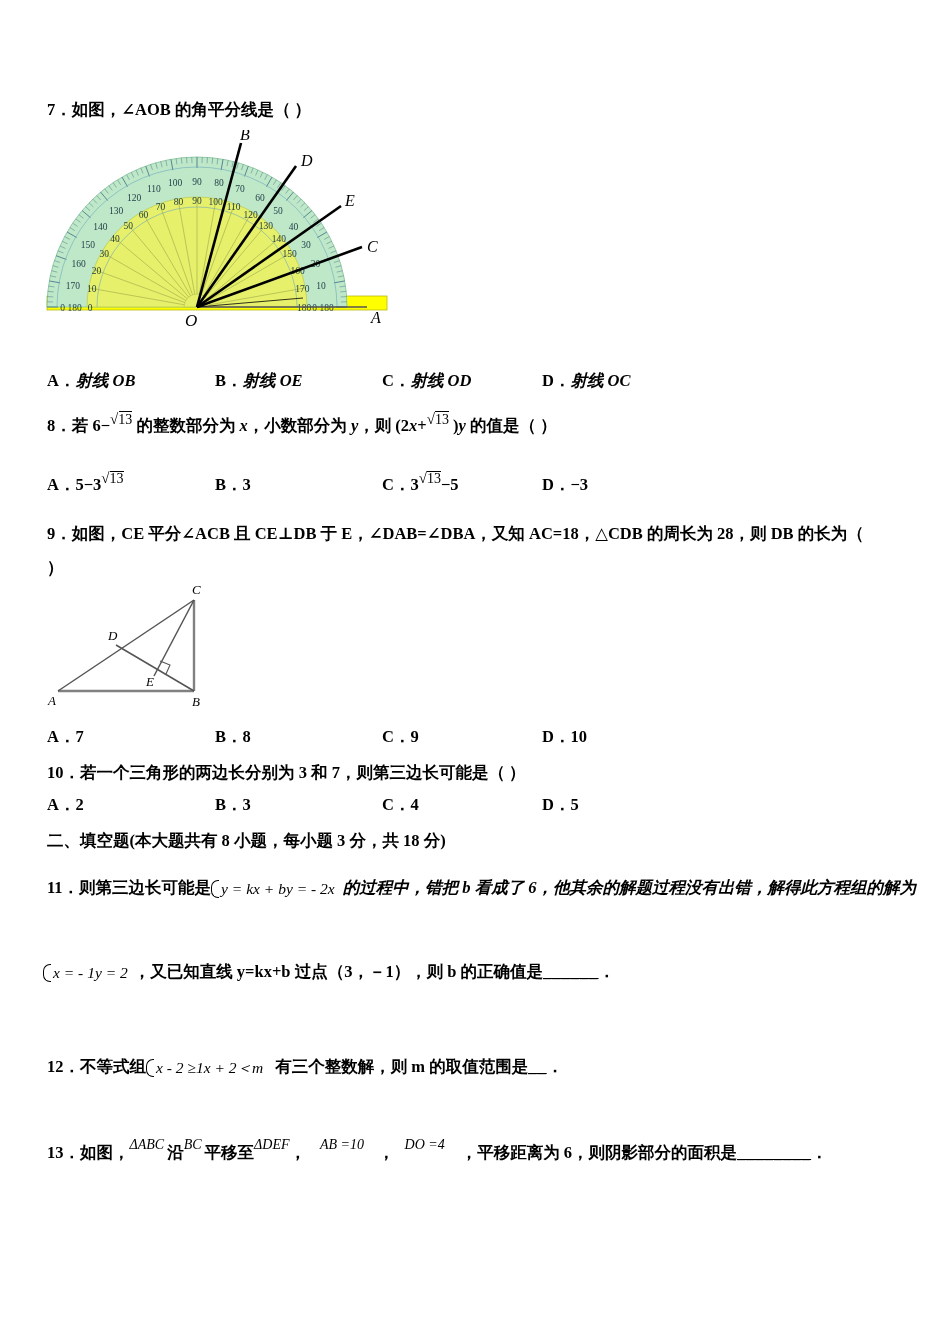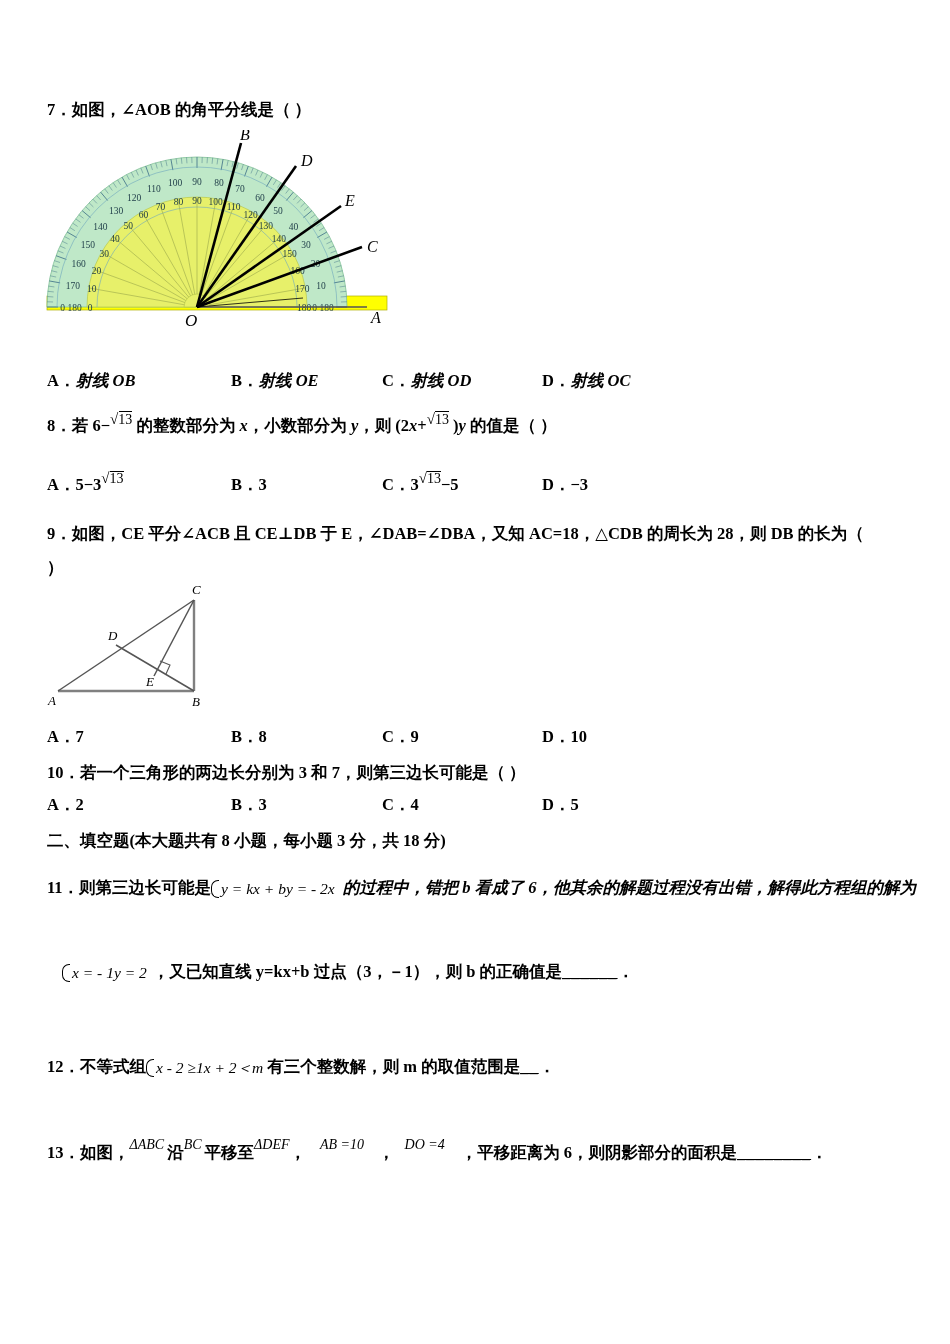--- a/index.html
+++ b/index.html
@@ -37,21 +37,21 @@
     left: 47px;
     width: 860px;
     font-size: 16.5px;
     font-weight: bold;
   }
   .opts .opt {
     position: absolute;
     white-space: nowrap;
   }
   .o1 { left: 0px; }
-  .o2 { left: 184px; text-align: right; }
+  .o2 { left: 168px; text-align: right; }
   .o3 { left: 335px; }
   .o4 { left: 495px; }
 
   
   .rad {
     display: inline-block;
     position: relative;
     font-style: normal;
     font-weight: normal;
   }
@@ -415,25 +415,25 @@
       <span>D．</span><span>5</span>
     </span>
   </div>
 
   <div class="line bold" style="left:47px; top:831px;">二、填空题(本大题共有 8 小题，每小题 3 分，共 18 分)</div>
 
   <div class="line bold" style="left:47px; top:878px;">
     <span>11．</span><span>则第三边长可能是</span><span class="sys"><span class="row">y = kx + b</span><span class="row">y = - 2x</span></span><span style="margin-left:8px;font-style:italic;">的过程中，错把 b 看成了 6，他其余的解题过程没有出错，解得此方程组的解为</span>
   </div>
 
-  <div class="line bold" style="left:62px; top:962px;">
+  <div class="line bold" style="left:43px; top:962px;">
     <span class="sys"><span class="row">x = - 1</span><span class="row">y = 2</span></span><span style="margin-left:6px;">，又已知直线 y=kx+b 过点（3，－1），则 b 的正确值是</span><span class="blank-u">______</span><span>．</span>
   </div>
 
   <div class="line bold" style="left:47px; top:1057px;">
-    <span>12．</span><span>不等式组</span><span class="sys"><span class="row">x - 2 ≥1</span><span class="row">x + 2＜m</span></span><span style="margin-left:4px;">有三个整数解，则 m 的取值范围是</span><span class="blank-u">__</span><span>．</span>
+    <span>12．</span><span>不等式组</span><span class="sys"><span class="row">x - 2 ≥1</span><span class="row">x + 2＜m</span></span><span style="margin-left:12px;">有三个整数解，则 m 的取值范围是</span><span class="blank-u">__</span><span>．</span>
   </div>
 
   <div class="line bold" style="left:47px; top:1143px;">
     <span>13．</span><span>如图，</span><span class="sup-rad serif-math" style="font-style:italic; font-weight:normal; font-size:14px; top:-9px;">ΔABC</span><span style="margin-left:3px;">沿</span><span class="sup-rad serif-math" style="font-style:italic; font-weight:normal; font-size:14px; top:-9px;">BC</span><span style="margin-left:3px;">平移至</span><span class="sup-rad serif-math" style="font-style:italic; font-weight:normal; font-size:14px; top:-9px;">ΔDEF</span><span>，</span><span class="sup-rad serif-math" style="font-style:italic; font-weight:normal; font-size:14px; top:-9px; margin-left:14px;">AB =10</span><span style="margin-left:14px;">，</span><span class="sup-rad serif-math" style="font-style:italic; font-weight:normal; font-size:14px; top:-9px; margin-left:10px;">DO =4</span><span style="margin-left:16px;">，平移距离为 6，则阴影部分的面积是</span><span class="blank-u">________</span><span>．</span>
   </div>
 
 </div>
 
 </body></html>

